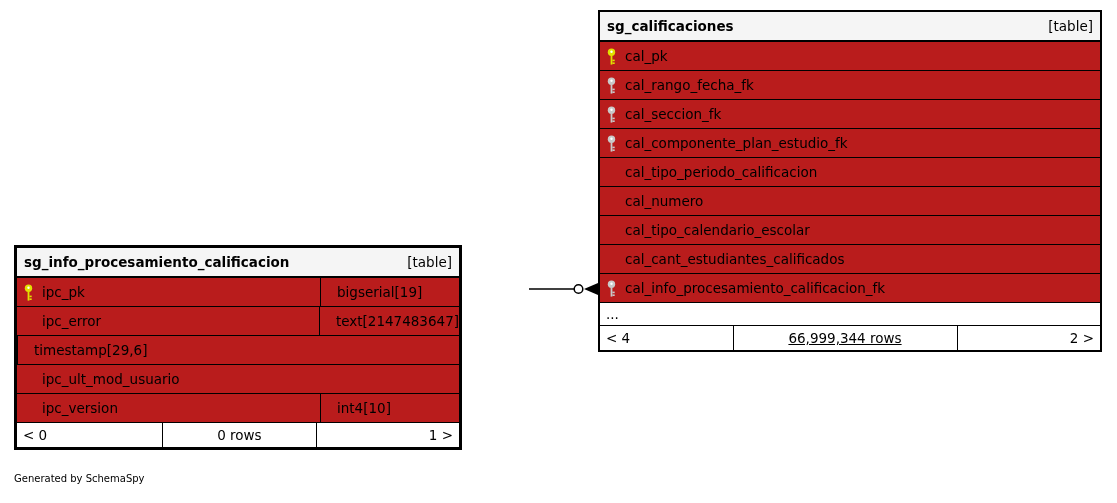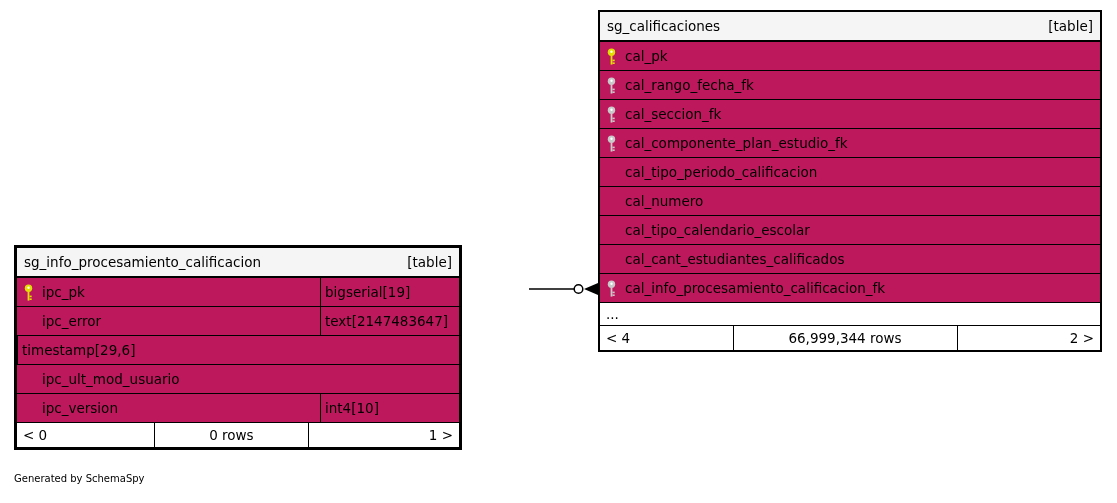--- a/index.html
+++ b/index.html
@@ -28,29 +28,29 @@
 
   .t-header {
     display: flex;
     justify-content: space-between;
     align-items: center;
     background: #f5f5f5;
     border-bottom: 2px solid #000;
     padding: 4px 7px;
     height: 20px;
   }
-  .t-title { font-weight: normal; white-space: nowrap; }
+  .t-title { font-weight: bold; white-space: nowrap; }
   .t-badge { font-weight: normal; white-space: nowrap; }
 
   .col-row {
     display: flex;
     align-items: stretch;
     border-bottom: 1px solid #000;
     height: 28px;
-    background: #be185d;
+    background: #b91c1c;
   }
   .name-cell {
     flex: 1;
     display: flex;
     align-items: center;
     padding-left: 6px;
     white-space: nowrap;
     overflow: hidden;
   }
   .key-slot {
@@ -61,44 +61,44 @@
     align-items: center;
   }
   .pk-key { color: #e0e000; }
   .fk-key { color: #c9c9c9; }
   .type-cell {
     flex: 0 0 139px;
     box-sizing: border-box;
     border-left: 1px solid #000;
     display: flex;
     align-items: center;
-    padding-left: 4px;
+    padding-left: 16px;
     white-space: nowrap;
   }
   .ellipsis-row {
     border-bottom: 1px solid #000;
     height: 22px;
     display: flex;
     align-items: center;
     padding: 0 6px;
   }
   .t-footer { display: flex; height: 24px; }
   .f-cell {
     display: flex;
     align-items: center;
     padding: 0 6px;
     box-sizing: border-box;
     white-space: nowrap;
   }
   .f-mid   { justify-content: center; border-left: 1px solid #000; border-right: 1px solid #000; }
   .f-right { justify-content: flex-end; flex: 1; }
   #table-ipc .f-left { flex: 0 0 31%; }
-  #table-ipc .f-mid  { flex: 0 0 35%; }
+  #table-ipc .f-mid  { flex: 0 0 35%; margin-left: 8px; }
   #table-cal .f-left { flex: 0 0 26.5%; }
-  #table-cal .f-mid  { flex: 0 0 45%; }
+  #table-cal .f-mid  { flex: 0 0 45%; text-decoration: underline; }
 
   .connector-layer {
     position: absolute;
     left: 0; top: 0;
     pointer-events: none;
   }
   .generated-note {
     position: absolute;
     left: 14px;
     top: 473px;

